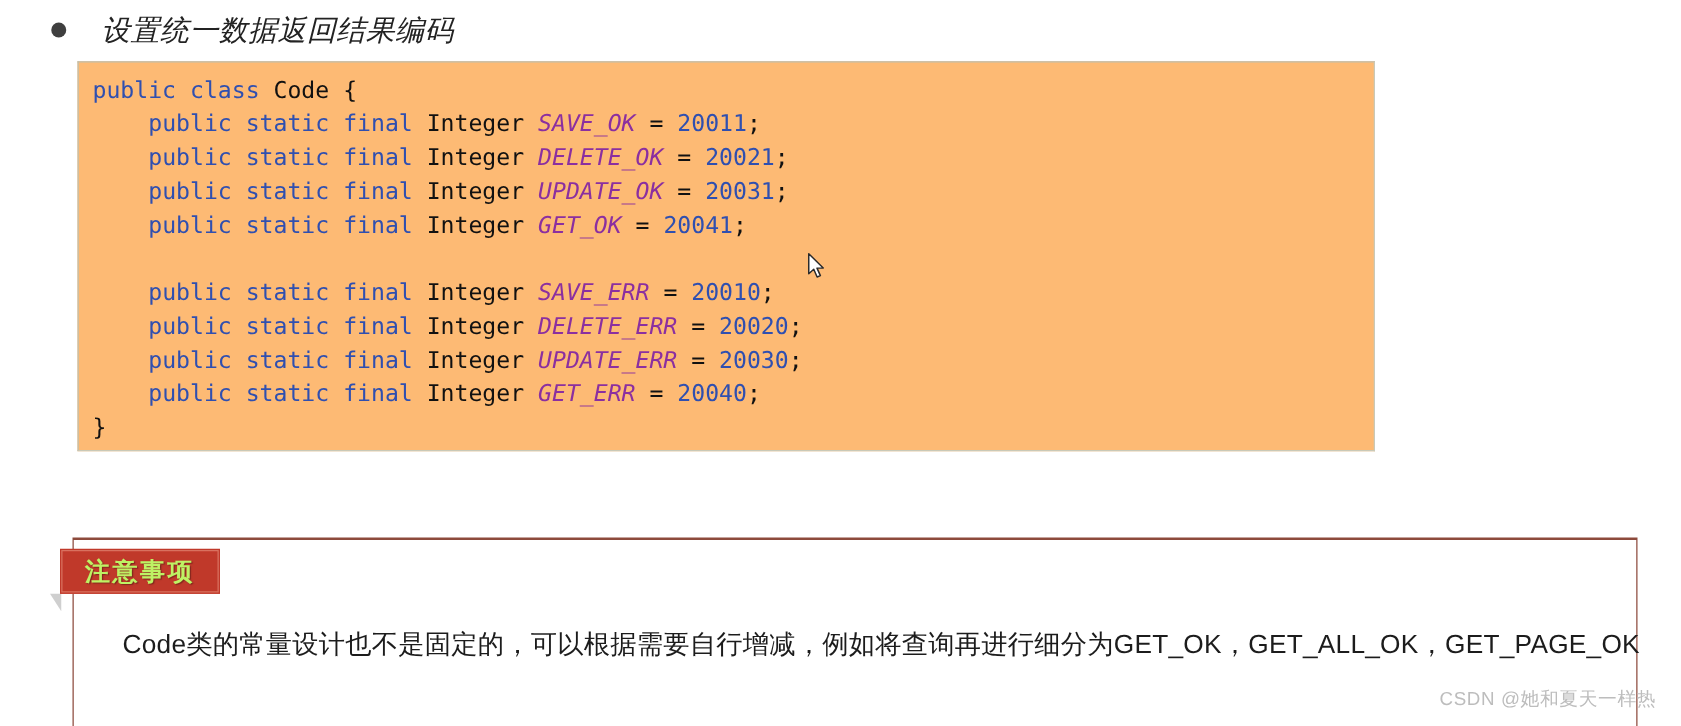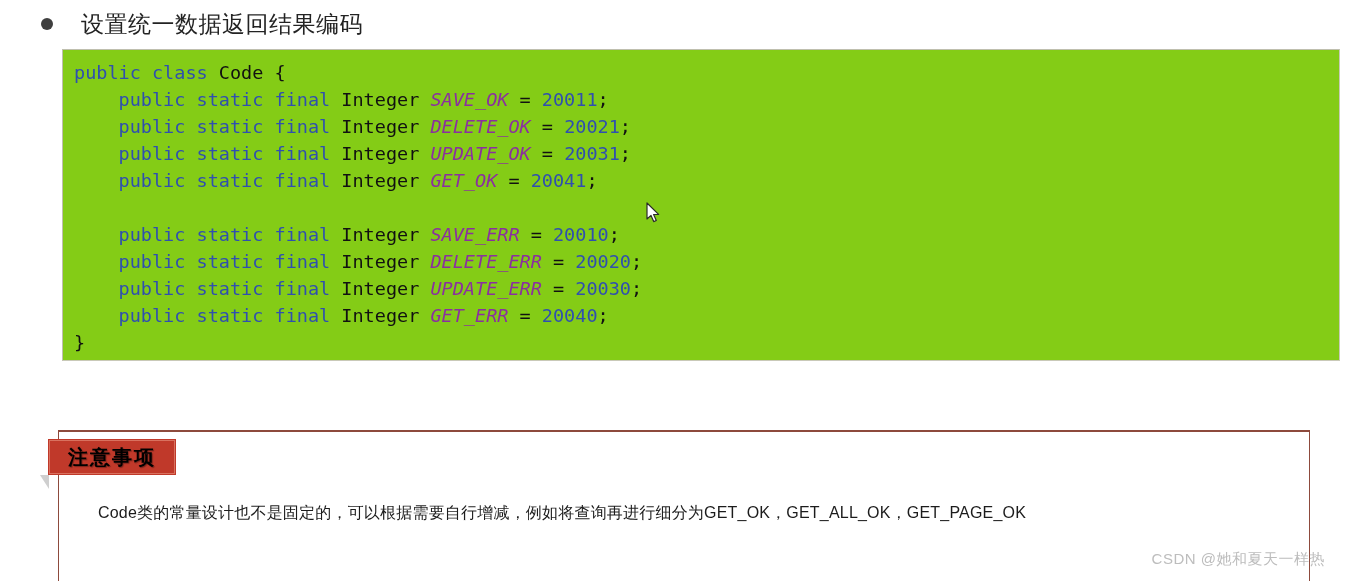--- a/index.html
+++ b/index.html
@@ -34,31 +34,32 @@
     margin-left: 41px;
     flex: 0 0 auto;
   }
   #heading-text {
     margin-left: 28px;
     font-size: 23px;
     line-height: 1;
     letter-spacing: 0.5px;
     color: #232323;
     white-space: nowrap;
+    font-style: italic;
   }
 
   
   #code-block {
     position: absolute;
     left: 62px;
     top: 49px;
-    width: 1278px;
+    width: 1038px;
     height: 312px;
     box-sizing: border-box;
-    background: #84cc16;
+    background: #fdba74;
     border: 1px solid #c9c9b8;
     border-top-color: #bfbfae;
     border-left-color: #bfbfae;
     overflow: hidden;
   }
   #code-pre {
     margin: 0;
     padding: 9px 0 0 11px;
     font-family: "DejaVu Sans Mono", "Liberation Mono", monospace;
     font-size: 18.5px;
@@ -101,41 +102,41 @@
     width: 128px;
     height: 36px;
     background: #c0392a;
     box-shadow: inset 0 0 0 1px #c0392a, inset 0 0 0 2px #d9715f;
     display: flex;
     align-items: center;
     justify-content: center;
     z-index: 3;
   }
   #notice-ribbon-label {
-    color: #000000;
+    color: #bef264;
     font-size: 20px;
     letter-spacing: 2px;
     font-weight: 700;
     text-shadow: 1px 1px 1px rgba(0,0,0,0.35);
   }
   #notice-ribbon-fold {
     position: absolute;
     left: 40px;
     top: 475px;
     width: 0;
     height: 0;
     border-left: 9px solid transparent;
     border-top: 14px solid #cfcfcf;
     z-index: 2;
   }
   #notice-text {
     position: absolute;
     left: 98px;
     top: 505px;
-    font-size: 16px;
+    font-size: 21px;
     line-height: 1;
     color: #1c1c1c;
     white-space: nowrap;
     letter-spacing: 0.2px;
   }
 
   
   #watermark {
     position: absolute;
     right: 20px;

